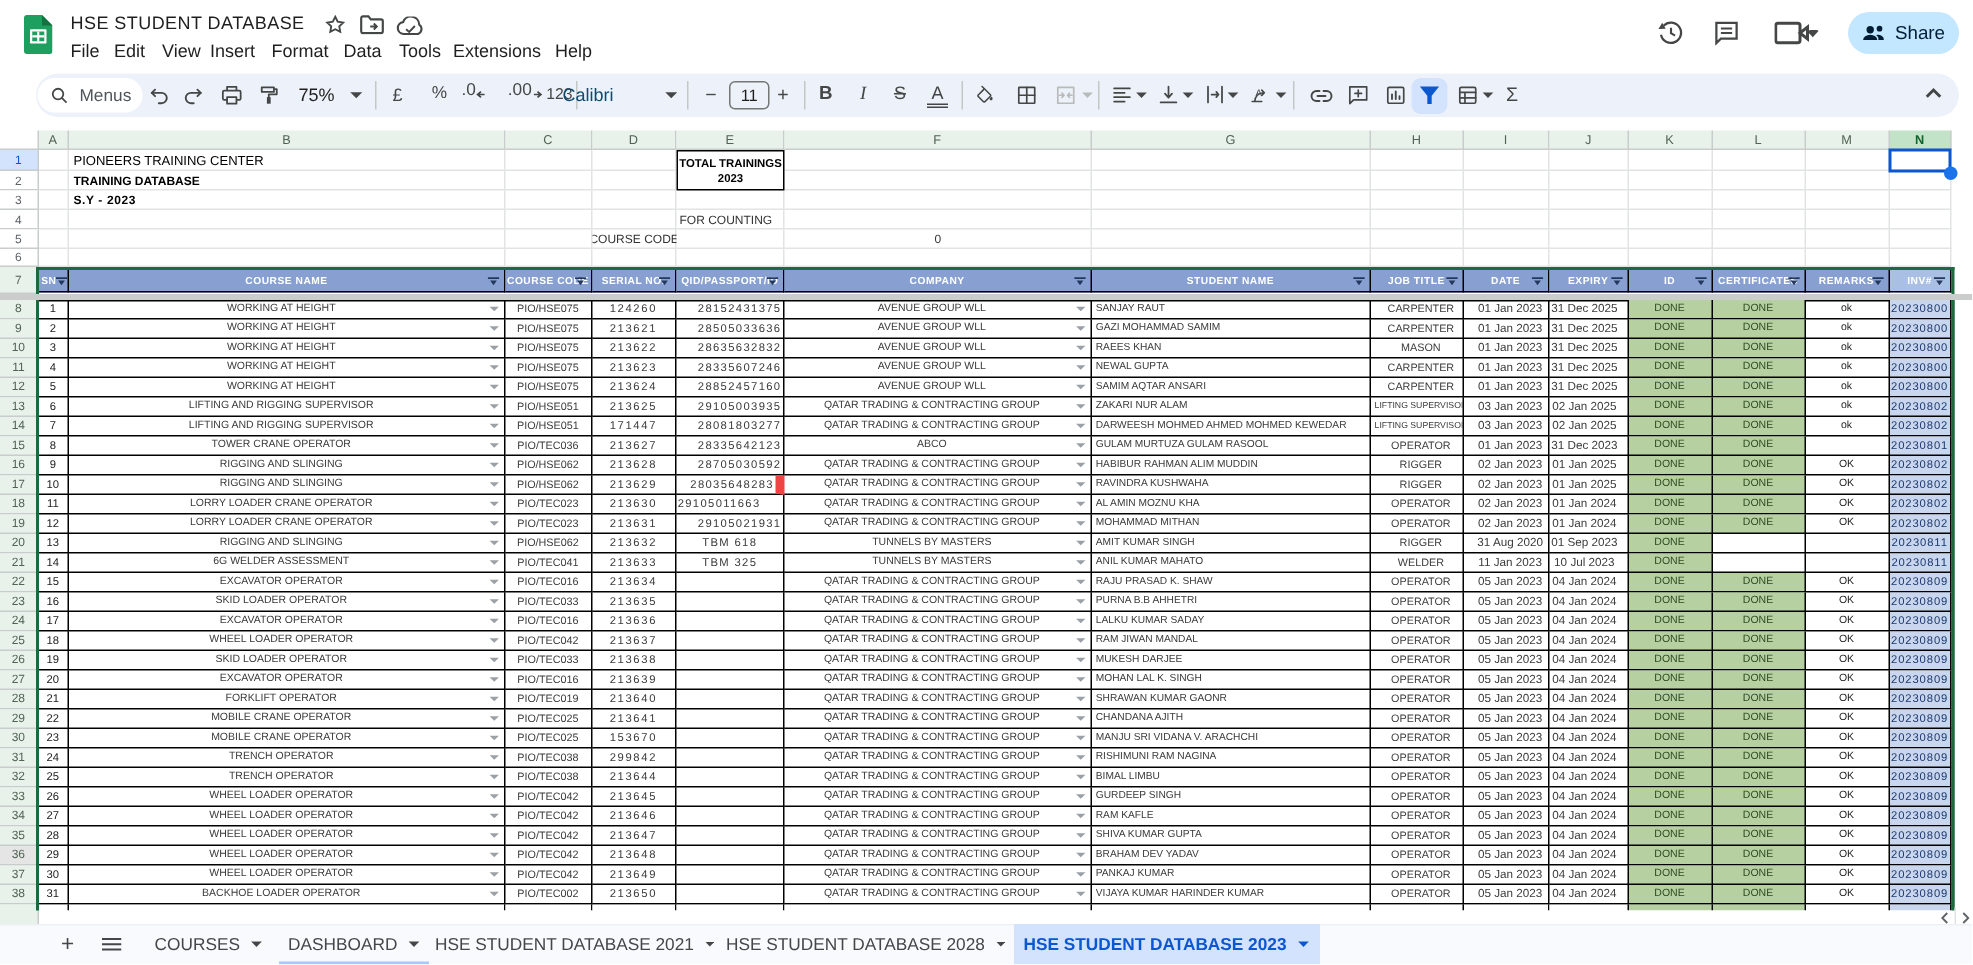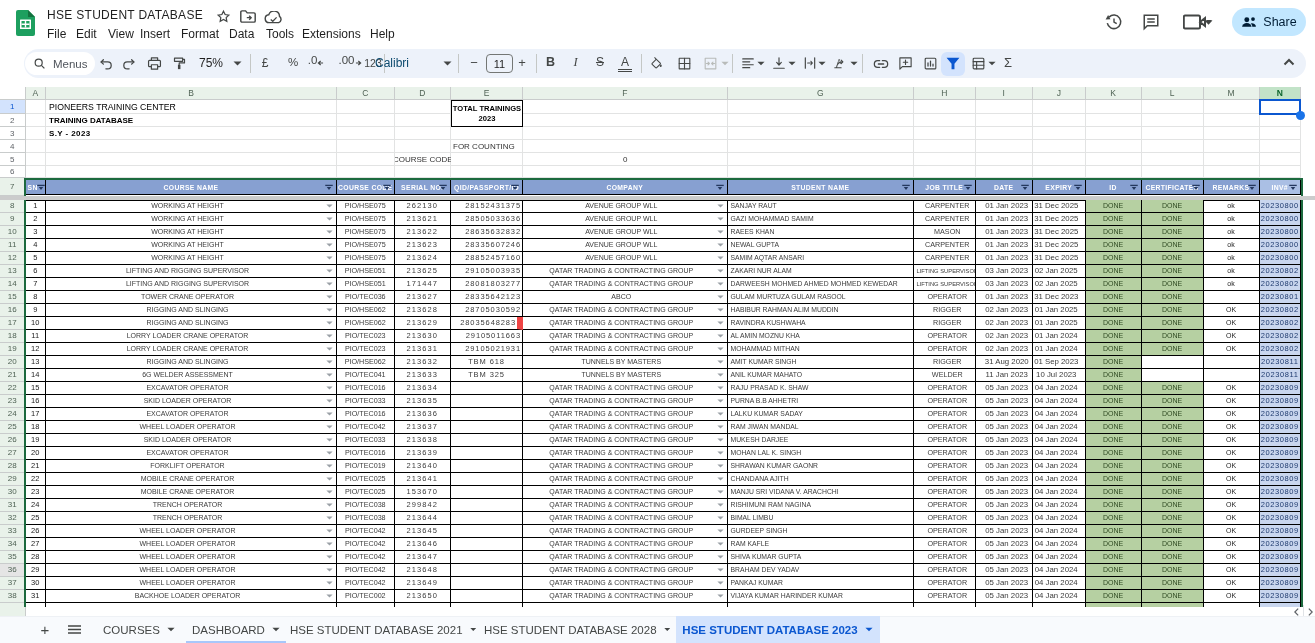--- a/index.html
+++ b/index.html
@@ -477,21 +477,21 @@
 <div class="abs" style="left:25.5px;top:199.5px;width:1275.5px;height:1px;background:#000"></div>
 <div class="cell" style="left:0px;top:199.5px;width:25.5px;height:13.0px;background:#e9f2ea;border-right:1px solid #c9cccc;border-bottom:1px solid #c9cccc;font-size:8px;color:#506355">8</div>
 <div class="cell" style="left:25.5px;top:199.5px;width:20.5px;height:13.0px;border-bottom:1px solid #000;border-right:1px solid #000;font-size:7.5px;color:#222">1</div>
 <div class="cell" style="left:46.0px;top:199.5px;width:291px;height:13.0px;border-bottom:1px solid #000;border-right:1px solid #000;font-size:7px;color:#3b3b3b;padding:0 3px">
       <span style="flex:1;text-align:center">WORKING AT HEIGHT</span>
       <svg width="7" height="4" viewBox="0 0 9 5" style="flex:none">
         <path d="M0.5 0.5 L4.5 4.5 L8.5 0.5 Z" fill="#9aa0a6"></path>
       </svg>
     </div>
 <div class="cell" style="left:337.0px;top:199.5px;width:57.5px;height:13.0px;border-bottom:1px solid #000;border-right:1px solid #000;font-size:7.2px;color:#3b3b3b">PIO/HSE075</div>
-<div class="cell" style="left:394.5px;top:199.5px;width:56.5px;height:13.0px;border-bottom:1px solid #000;border-right:1px solid #000;font-size:7.5px;letter-spacing:1.1px;color:#3b3b3b">262130</div>
+<div class="cell" style="left:394.5px;top:199.5px;width:56.5px;height:13.0px;border-bottom:1px solid #000;border-right:1px solid #000;font-size:7.5px;letter-spacing:1.1px;color:#3b3b3b">124260</div>
 <div class="cell" style="left:451.0px;top:199.5px;width:72px;height:13.0px;border-bottom:1px solid #000;border-right:1px solid #000;font-size:7.5px;letter-spacing:.9px;color:#3b3b3b;justify-content:flex-end;padding-right:1px">28152431375</div>
 <div class="cell" style="left:523.0px;top:199.5px;width:204.5px;height:13.0px;border-bottom:1px solid #000;border-right:1px solid #000;font-size:7px;color:#3b3b3b;padding:0 3px">
       <span style="flex:1;text-align:center">AVENUE GROUP WLL</span>
       <svg width="7" height="4" viewBox="0 0 9 5" style="flex:none">
         <path d="M0.5 0.5 L4.5 4.5 L8.5 0.5 Z" fill="#9aa0a6"></path>
       </svg>
     </div>
 <div class="cell" style="left:727.5px;top:199.5px;width:186.5px;height:13.0px;border-bottom:1px solid #000;border-right:1px solid #000;justify-content:flex-start;padding-left:3px;font-size:6.8px;color:#3b3b3b">SANJAY RAUT</div>
 <div class="cell" style="left:914.0px;top:199.5px;width:61.5px;height:13.0px;border-bottom:1px solid #000;border-right:1px solid #000;font-size:7.2px;color:#3b3b3b;padding-left:6px">CARPENTER</div>
 <div class="cell" style="left:975.5px;top:199.5px;width:57.5px;height:13.0px;border-bottom:1px solid #000;border-right:1px solid #000;font-size:7.8px;color:#3b3b3b;padding-left:6px">01 Jan 2023</div>
@@ -728,21 +728,21 @@
 <div class="cell" style="left:0px;top:329.5px;width:25.5px;height:13.0px;background:#e9f2ea;border-right:1px solid #c9cccc;border-bottom:1px solid #c9cccc;font-size:8px;color:#506355">18</div>
 <div class="cell" style="left:25.5px;top:329.5px;width:20.5px;height:13.0px;border-bottom:1px solid #000;border-right:1px solid #000;font-size:7.5px;color:#222">11</div>
 <div class="cell" style="left:46.0px;top:329.5px;width:291px;height:13.0px;border-bottom:1px solid #000;border-right:1px solid #000;font-size:7px;color:#3b3b3b;padding:0 3px">
       <span style="flex:1;text-align:center">LORRY LOADER CRANE OPERATOR</span>
       <svg width="7" height="4" viewBox="0 0 9 5" style="flex:none">
         <path d="M0.5 0.5 L4.5 4.5 L8.5 0.5 Z" fill="#9aa0a6"></path>
       </svg>
     </div>
 <div class="cell" style="left:337.0px;top:329.5px;width:57.5px;height:13.0px;border-bottom:1px solid #000;border-right:1px solid #000;font-size:7.2px;color:#3b3b3b">PIO/TEC023</div>
 <div class="cell" style="left:394.5px;top:329.5px;width:56.5px;height:13.0px;border-bottom:1px solid #000;border-right:1px solid #000;font-size:7.5px;letter-spacing:1.1px;color:#3b3b3b">213630</div>
-<div class="cell" style="left:451.0px;top:329.5px;width:72px;height:13.0px;border-bottom:1px solid #000;border-right:1px solid #000;font-size:7.5px;letter-spacing:.9px;color:#3b3b3b;justify-content:flex-end;padding-right:1px">29105011663</div>
+<div class="cell" style="left:451.0px;top:329.5px;width:72px;height:13.0px;border-bottom:1px solid #000;border-right:1px solid #000;font-size:7.5px;letter-spacing:.9px;color:#3b3b3b;justify-content:flex-end;padding-right:15px">29105011663</div>
 <div class="cell" style="left:523.0px;top:329.5px;width:204.5px;height:13.0px;border-bottom:1px solid #000;border-right:1px solid #000;font-size:7px;color:#3b3b3b;padding:0 3px">
       <span style="flex:1;text-align:center">QATAR TRADING &amp; CONTRACTING GROUP</span>
       <svg width="7" height="4" viewBox="0 0 9 5" style="flex:none">
         <path d="M0.5 0.5 L4.5 4.5 L8.5 0.5 Z" fill="#9aa0a6"></path>
       </svg>
     </div>
 <div class="cell" style="left:727.5px;top:329.5px;width:186.5px;height:13.0px;border-bottom:1px solid #000;border-right:1px solid #000;justify-content:flex-start;padding-left:3px;font-size:6.8px;color:#3b3b3b">AL AMIN MOZNU KHA</div>
 <div class="cell" style="left:914.0px;top:329.5px;width:61.5px;height:13.0px;border-bottom:1px solid #000;border-right:1px solid #000;font-size:7.2px;color:#3b3b3b;padding-left:6px">OPERATOR</div>
 <div class="cell" style="left:975.5px;top:329.5px;width:57.5px;height:13.0px;border-bottom:1px solid #000;border-right:1px solid #000;font-size:7.8px;color:#3b3b3b;padding-left:6px">02 Jan 2023</div>
 <div class="cell" style="left:1033.0px;top:329.5px;width:52.5px;height:13.0px;border-bottom:1px solid #000;border-right:1px solid #000;font-size:7.8px;color:#3b3b3b;padding-right:5px">01 Jan 2024</div>

